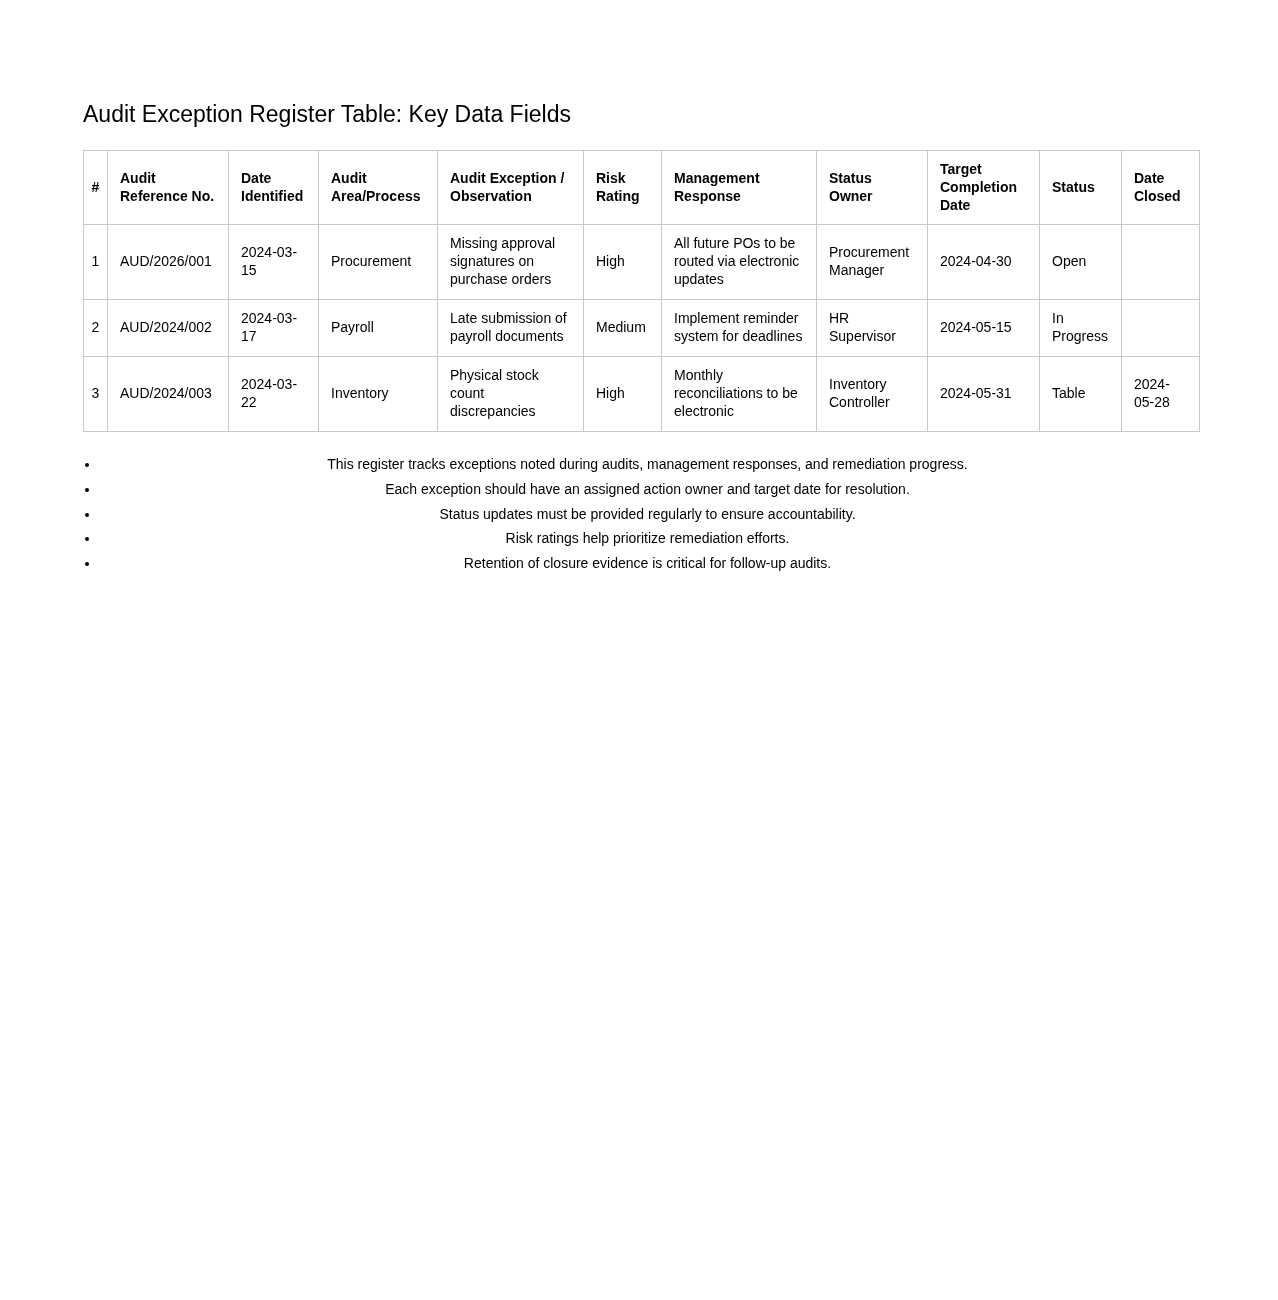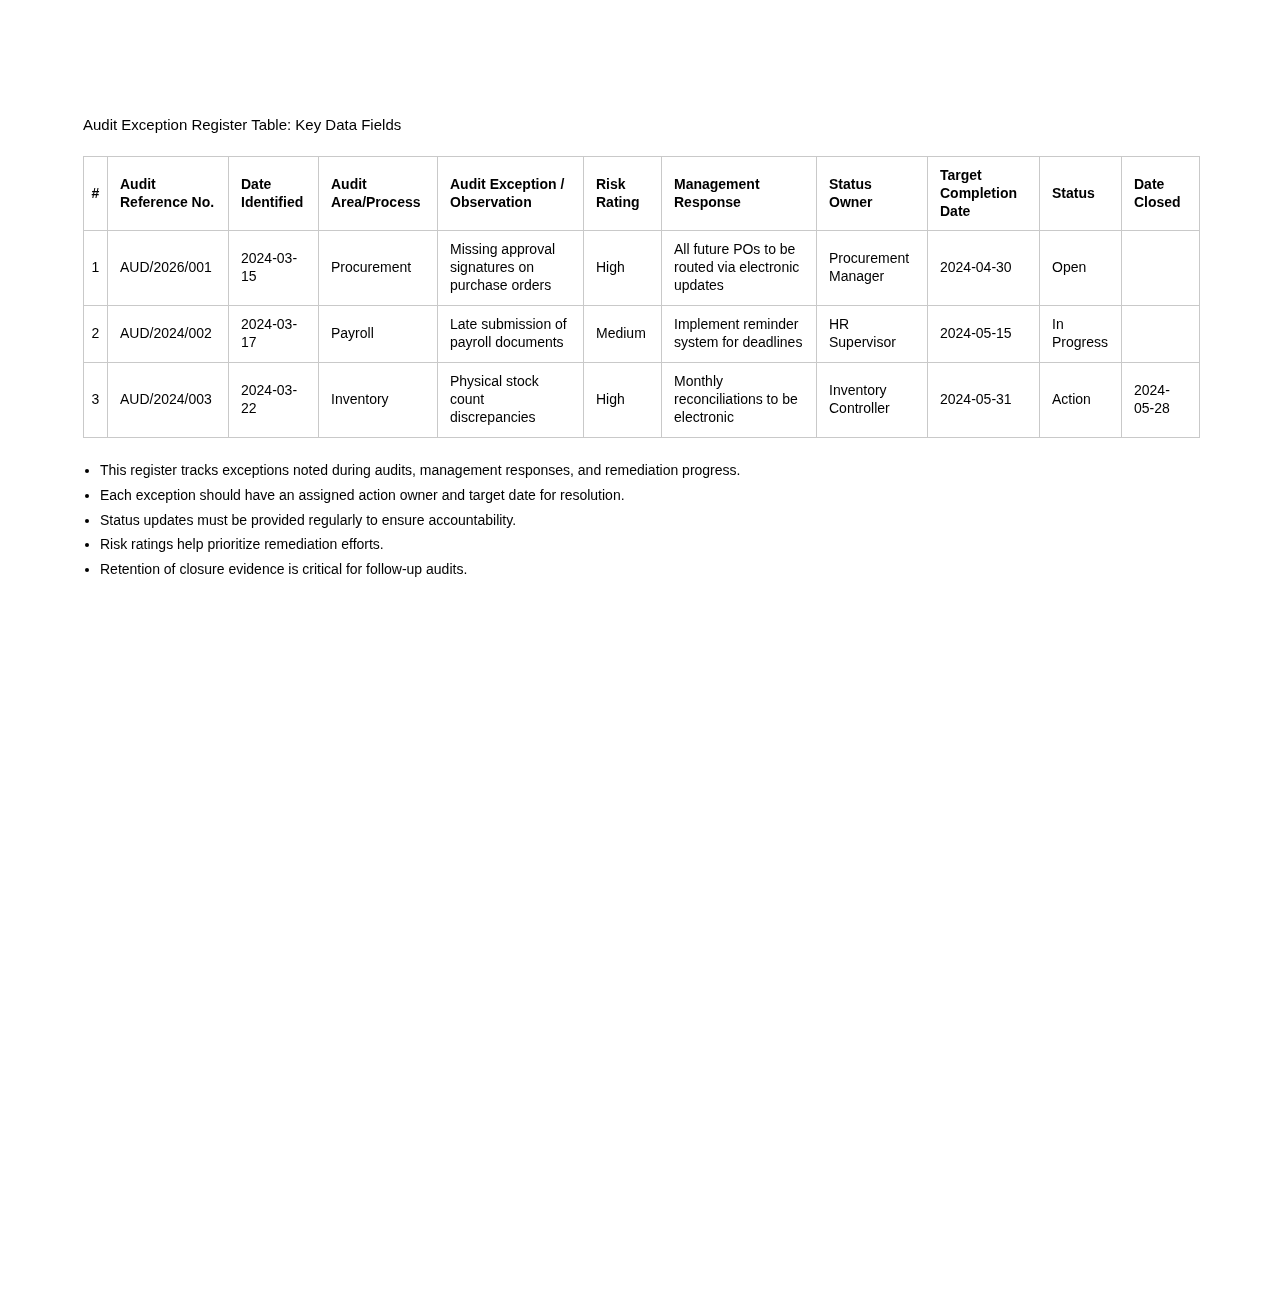--- a/index.html
+++ b/index.html
@@ -12,23 +12,23 @@
     line-height: 1.28;
   }
   .page {
     width: 1278px;
     min-height: 1300px;
     box-sizing: border-box;
     padding: 100px 83px 40px 83px;
     background: #ffffff;
   }
   h1.page-title {
-    font-size: 15px;
+    font-size: 23px;
     font-weight: 400;
-    margin: 16px 0 21px 0;
+    margin: 0 0 21px 0;
     line-height: 1.25;
     color: #000000;
   }
   table.register-table {
     border-collapse: collapse;
     table-layout: fixed;
     width: 1116px;
   }
   .register-table th,
   .register-table td {
@@ -43,20 +43,21 @@
     font-weight: bold;
   }
   .register-table th.col-num,
   .register-table td.col-num {
     text-align: center;
     padding: 10px 3px;
   }
   ul.notes-list {
     margin: 24px 0 0 0;
     padding: 0 0 0 17px;
+    text-align: center;
   }
   ul.notes-list li {
     margin: 0 0 7px 0;
   }
 </style>
 </head>
 <body>
 
 <div class="page">
 
@@ -121,21 +122,21 @@
       <tr>
         <td class="col-num">3</td>
         <td>AUD/2024/003</td>
         <td>2024-03-22</td>
         <td>Inventory</td>
         <td>Physical stock count discrepancies</td>
         <td>High</td>
         <td>Monthly reconciliations to be electronic</td>
         <td>Inventory Controller</td>
         <td>2024-05-31</td>
-        <td>Action</td>
+        <td>Table</td>
         <td>2024-05-28</td>
       </tr>
     </tbody>
   </table>
 
   <ul class="notes-list">
     <li>This register tracks exceptions noted during audits, management responses, and remediation progress.</li>
     <li>Each exception should have an assigned action owner and target date for resolution.</li>
     <li>Status updates must be provided regularly to ensure accountability.</li>
     <li>Risk ratings help prioritize remediation efforts.</li>

